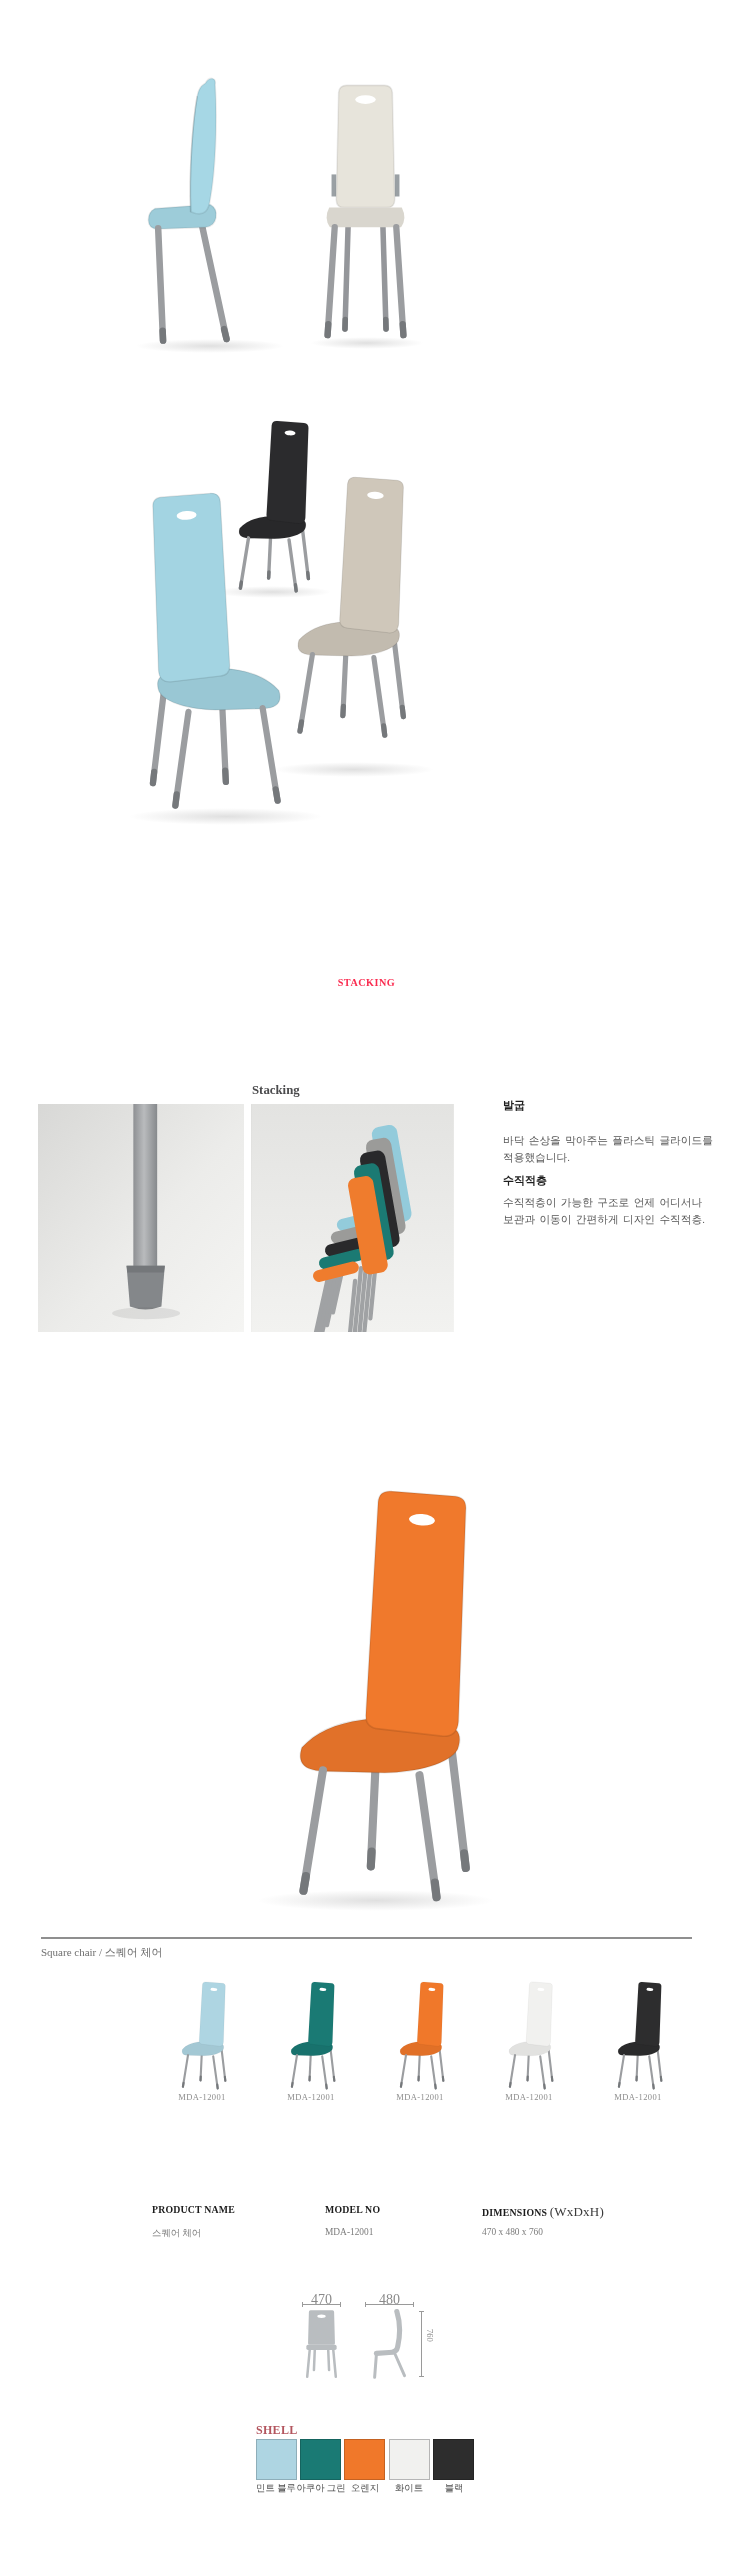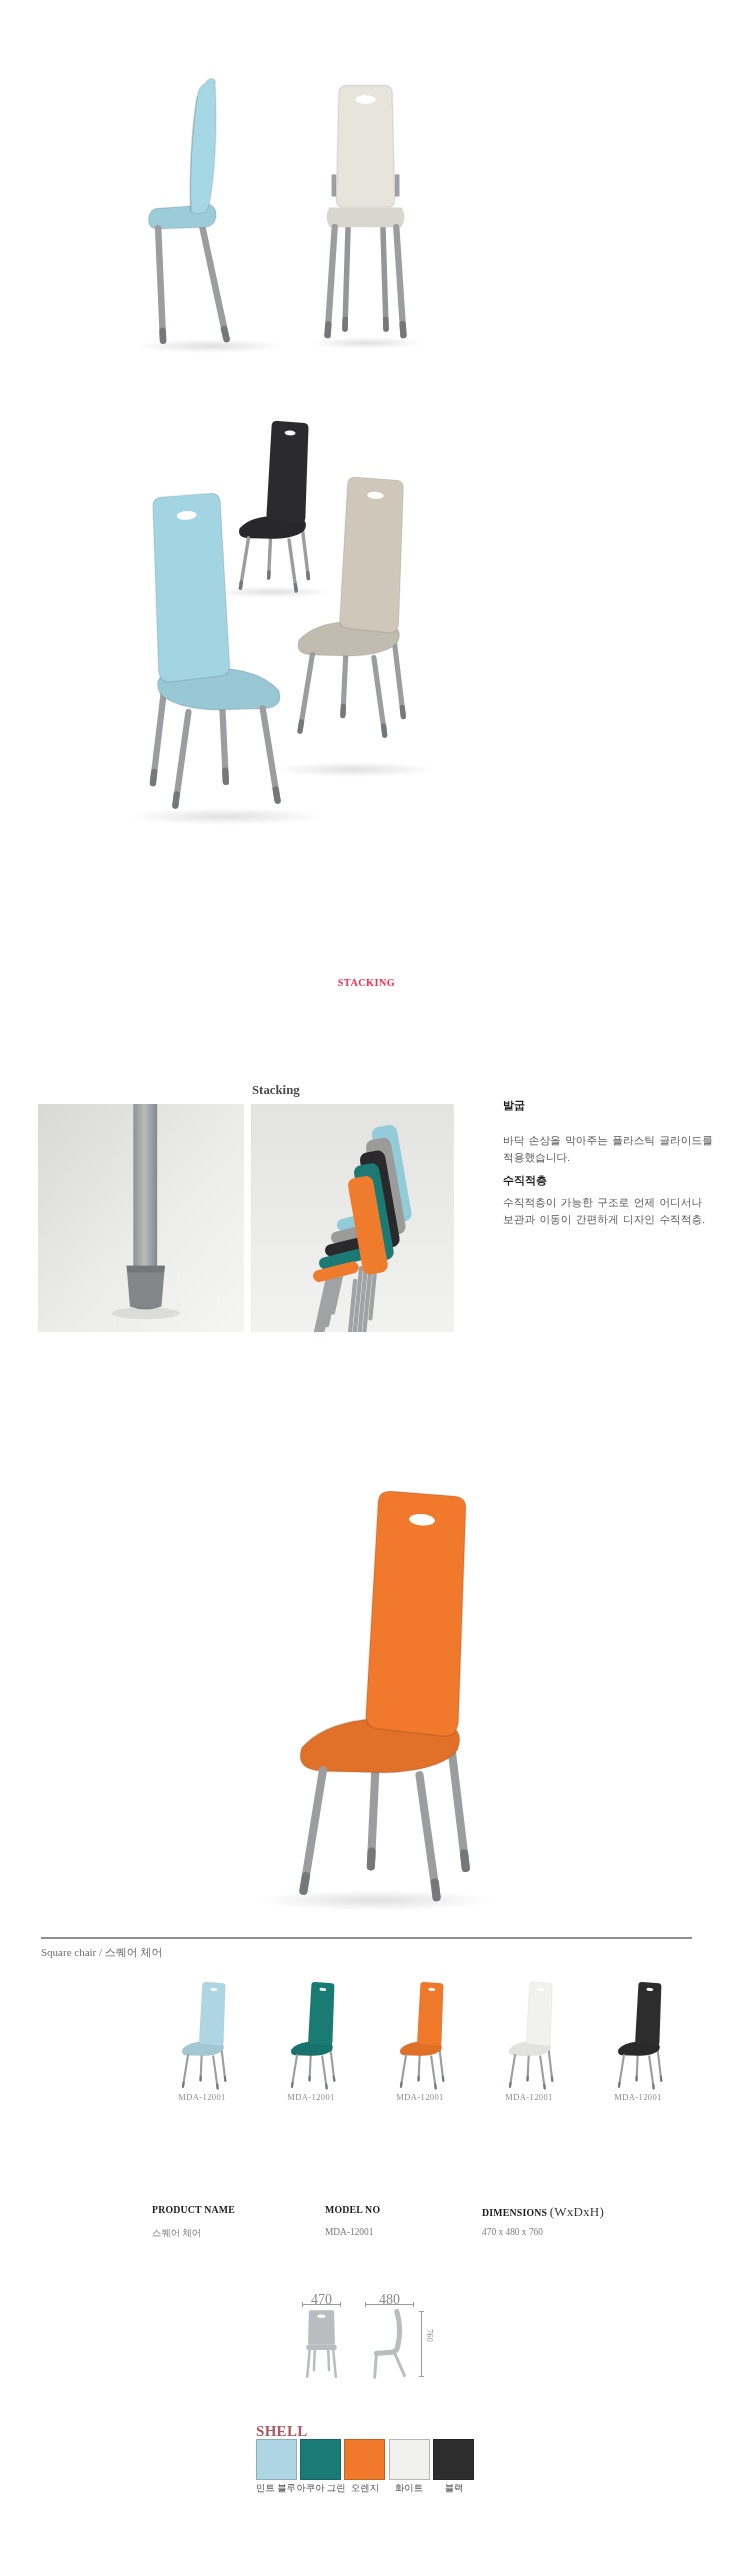--- a/index.html
+++ b/index.html
@@ -37,21 +37,21 @@
   .dimlabel{position:absolute;font-size:14px;color:#8a8a8a;text-align:center;}
   .dimlabel-v{position:absolute;font-size:8.5px;color:#8a8a8a;writing-mode:vertical-rl;}
   .dimline-h{position:absolute;height:0.9px;background:#9a9a9a;}
   .dimline-h::before,.dimline-h::after{content:"";position:absolute;width:0.9px;height:4.3px;background:#9a9a9a;top:-1.7px;}
   .dimline-h::before{left:0;} .dimline-h::after{right:0;}
   .dimline-v{position:absolute;width:0.9px;background:#9a9a9a;}
   .dimline-v::before,.dimline-v::after{content:"";position:absolute;height:0.9px;width:4.3px;background:#9a9a9a;left:-1.7px;}
   .dimline-v::before{top:0;} .dimline-v::after{bottom:0;}
 
   
-  .shell-title{position:absolute;left:256px;top:2423px;font-size:15px;font-weight:600;color:#b3555e;letter-spacing:0.3px;}
+  .shell-title{position:absolute;left:256px;top:2423px;font-size:12px;font-weight:600;color:#b3555e;letter-spacing:0.3px;}
   .swatch{position:absolute;top:2439px;width:41px;height:41px;box-sizing:border-box;border:0.9px solid rgba(0,0,0,.18);}
   .swatch-label{position:absolute;top:2482px;width:60px;text-align:center;font-size:9.4px;color:#4e4e4e;}
 </style>
 </head>
 <body>
 
 <svg width="0" height="0" style="position:absolute" aria-hidden="true">
   <defs>
     <linearGradient id="legGrad" x1="0" y1="0" x2="1" y2="0">
       <stop offset="0" stop-color="#8e9093"></stop>

